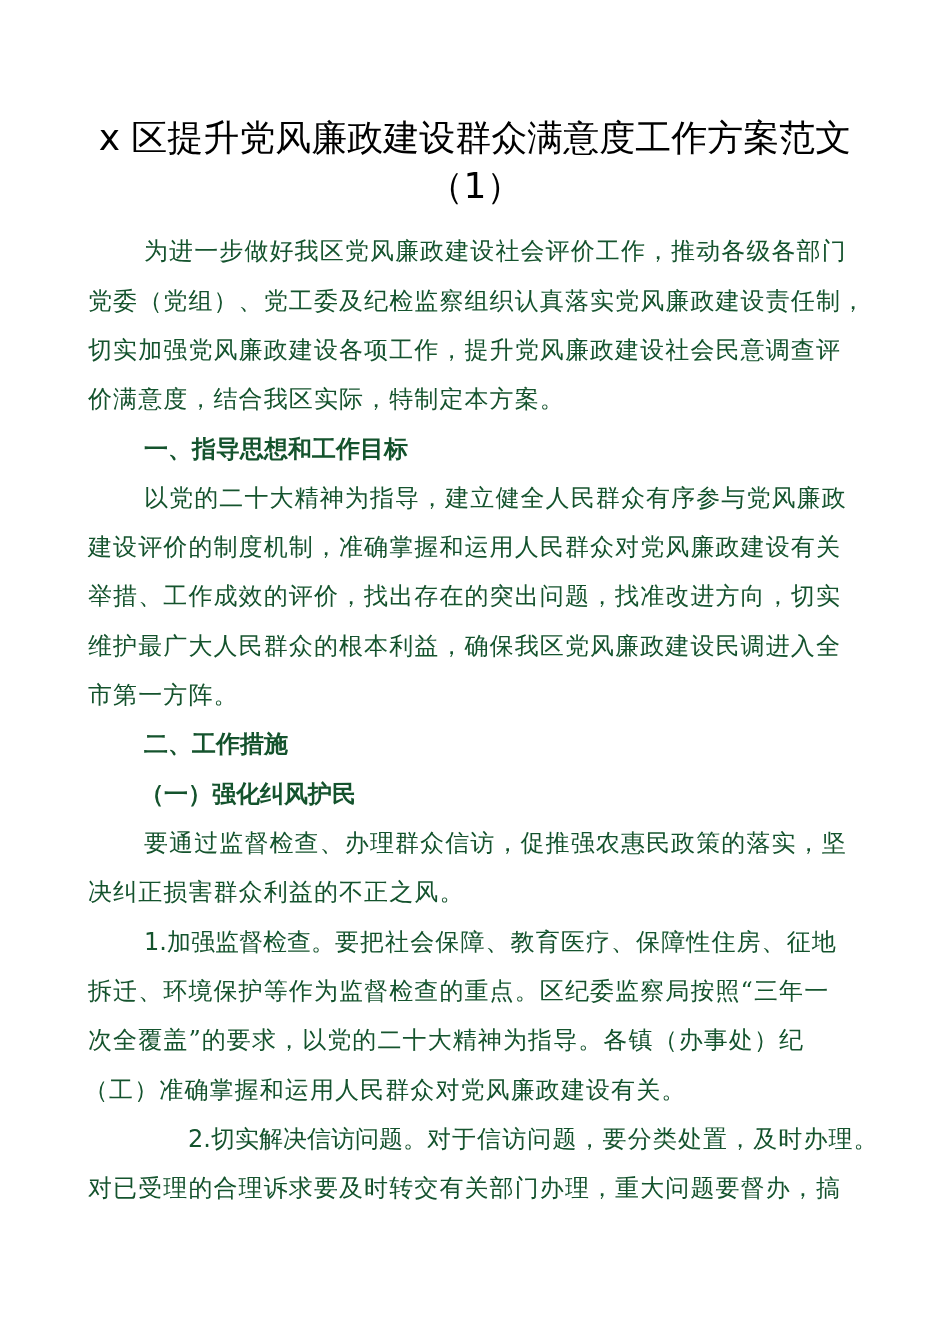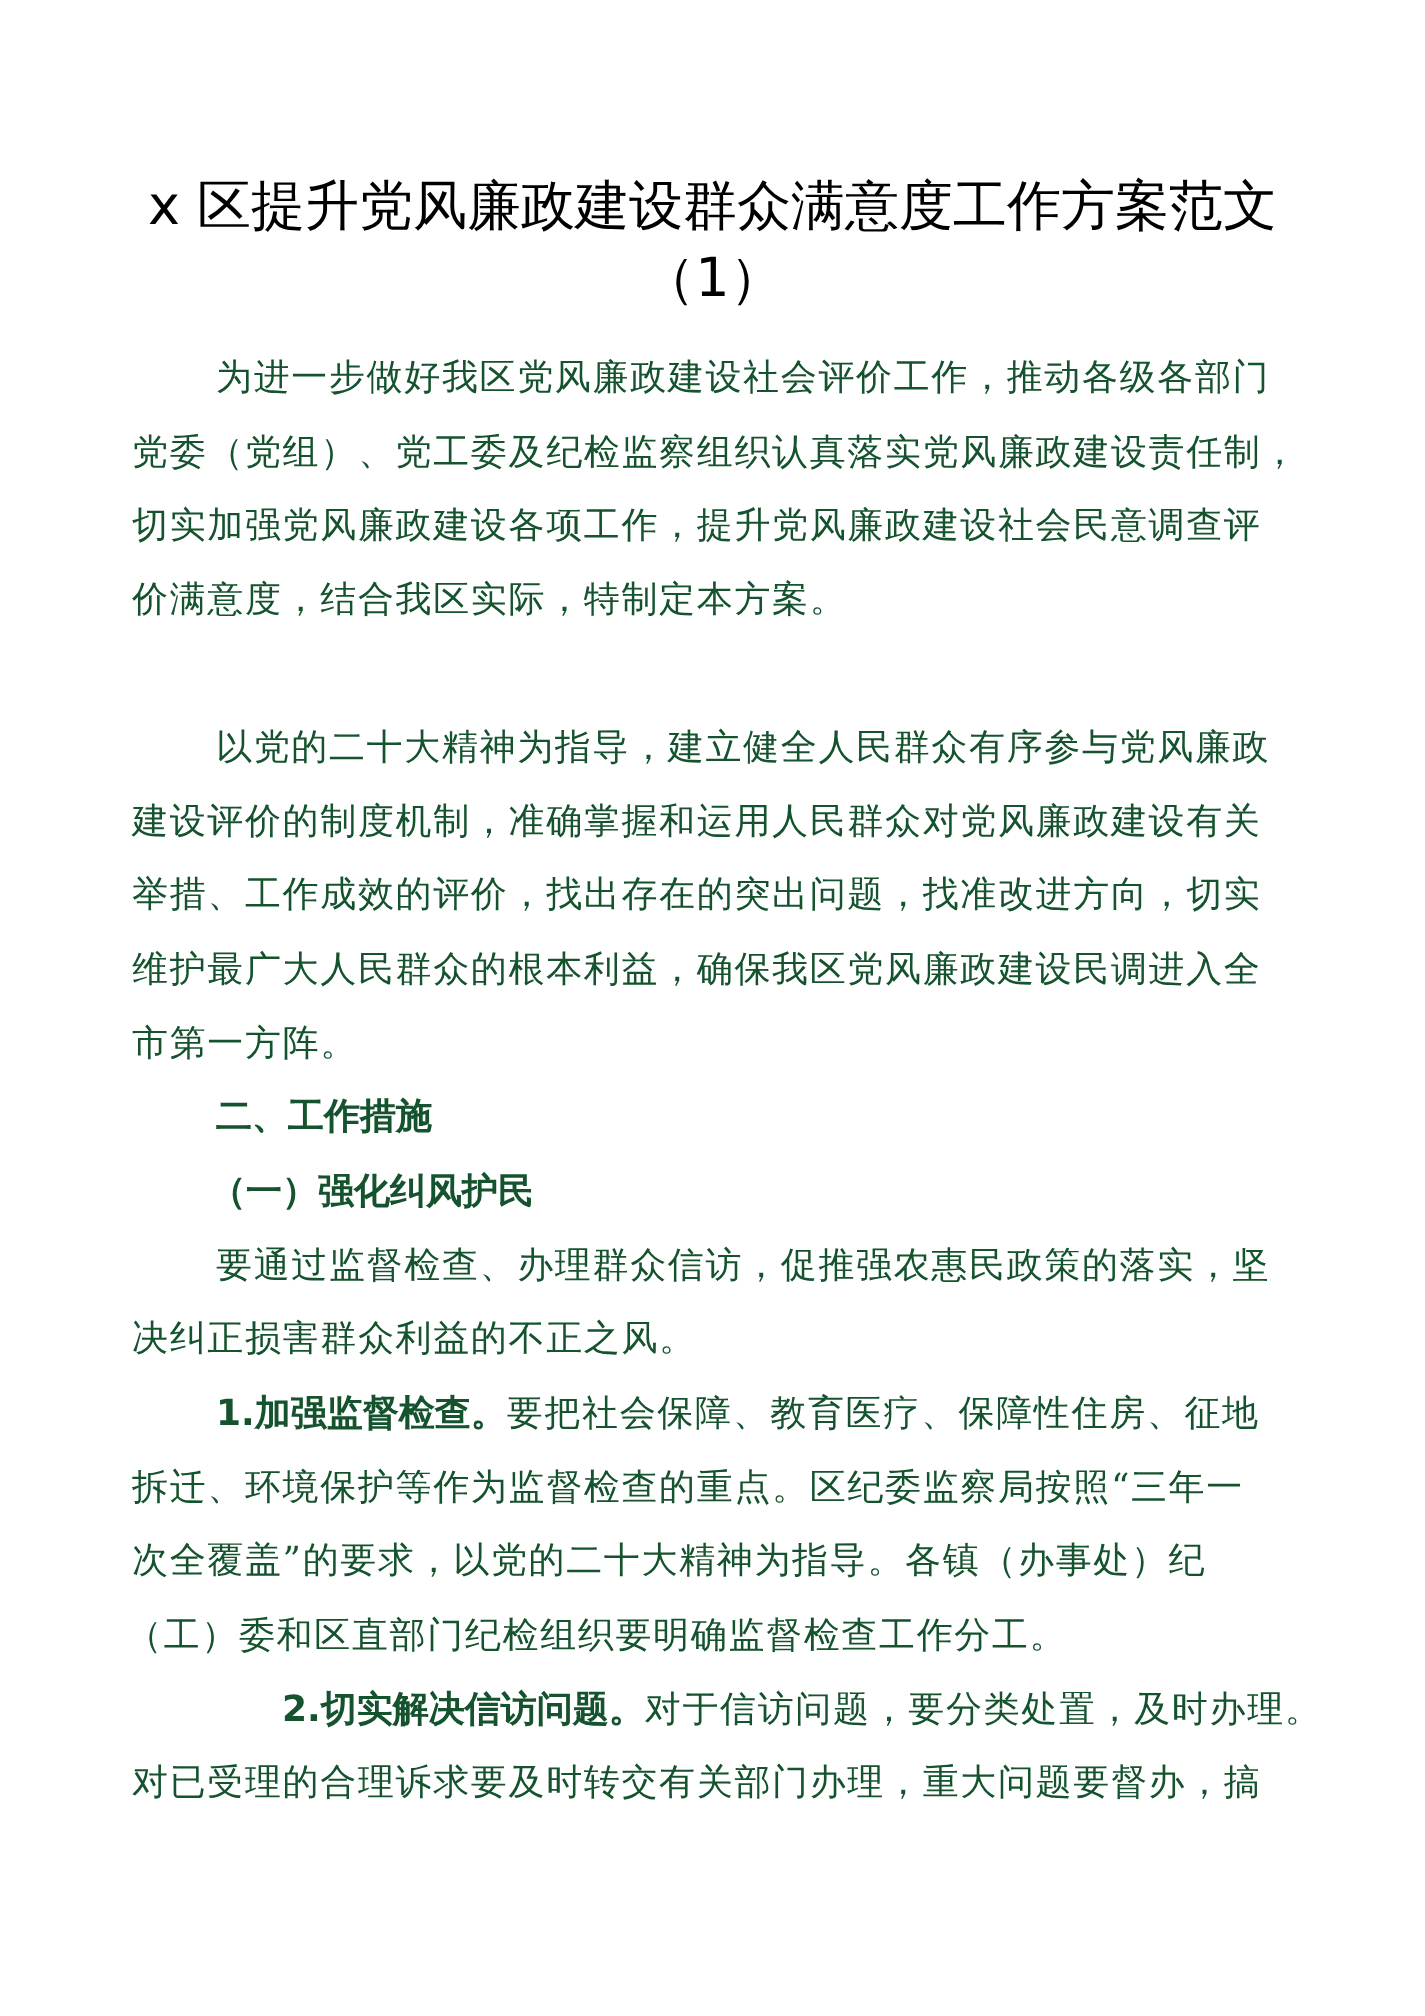--- a/index.html
+++ b/index.html
@@ -48,39 +48,40 @@
       color: #14532d;
     }
     .line.indent { left: 144px; }
     .heading {
       font-family: "DejaVu Sans", "Liberation Sans", sans-serif;
       font-weight: bold;
       letter-spacing: 0px;
     }
     .bold-lead {
       font-family: "DejaVu Sans", "Liberation Sans", sans-serif;
-      font-weight: bold;
+      font-weight: normal;
       letter-spacing: 0px;
     }
   </style>
 </head>
 <body>
 
 <div class="page">
 
   <div class="title l1">x 区提升党风廉政建设群众满意度工作方案范文</div>
   <div class="title l2">（1）</div>
 
   <div>
     <div class="line indent" style="top:236px;">为进一步做好我区党风廉政建设社会评价工作，推动各级各部门</div>
     <div class="line" style="top:286px;">党委（党组）、党工委及纪检监察组织认真落实党风廉政建设责任制，</div>
     <div class="line" style="top:335px;">切实加强党风廉政建设各项工作，提升党风廉政建设社会民意调查评</div>
     <div class="line" style="top:384px;text-align:right;">价满意度，结合我区实际，特制定本方案。</div>
   </div>
 
+  <div class="line indent heading" style="top:434px;">一、指导思想和工作目标</div>
   <div>
     <div class="line indent" style="top:483px;">以党的二十大精神为指导，建立健全人民群众有序参与党风廉政</div>
     <div class="line" style="top:532px;">建设评价的制度机制，准确掌握和运用人民群众对党风廉政建设有关</div>
     <div class="line" style="top:581px;">举措、工作成效的评价，找出存在的突出问题，找准改进方向，切实</div>
     <div class="line" style="top:631px;">维护最广大人民群众的根本利益，确保我区党风廉政建设民调进入全</div>
     <div class="line" style="top:680px;">市第一方阵。</div>
   </div>
 
   <div class="line indent heading" style="top:729px;">二、工作措施</div>
   <div class="line heading" style="left:140px; top:779px;">（一）强化纠风护民</div>
@@ -89,21 +90,21 @@
     <div class="line indent" style="top:828px;">要通过监督检查、办理群众信访，促推强农惠民政策的落实，坚</div>
     <div class="line" style="top:877px;">决纠正损害群众利益的不正之风。</div>
   </div>
 
   <div>
     <div class="line indent" style="top:927px;">
       <span class="bold-lead">1.加强监督检查。</span><span>要把社会保障、教育医疗、保障性住房、征地</span>
     </div>
     <div class="line" style="top:976px;">拆迁、环境保护等作为监督检查的重点。区纪委监察局按照“三年一</div>
     <div class="line" style="top:1025px;">次全覆盖”的要求，以党的二十大精神为指导。各镇（办事处）纪</div>
-    <div class="line" style="left:84px; top:1075px;">（工）委和区直部门纪检组织要明确监督检查工作分工。</div>
+    <div class="line" style="left:84px; top:1075px;">（工）准确掌握和运用人民群众对党风廉政建设有关。</div>
   </div>
 
   <div>
     <div class="line indent" style="top:1124px;margin-left:44px;">
       <span class="bold-lead">2.切实解决信访问题。</span><span>对于信访问题，要分类处置，及时办理。</span>
     </div>
     <div class="line" style="top:1173px;">对已受理的合理诉求要及时转交有关部门办理，重大问题要督办，搞</div>
   </div>
 
 </div>

